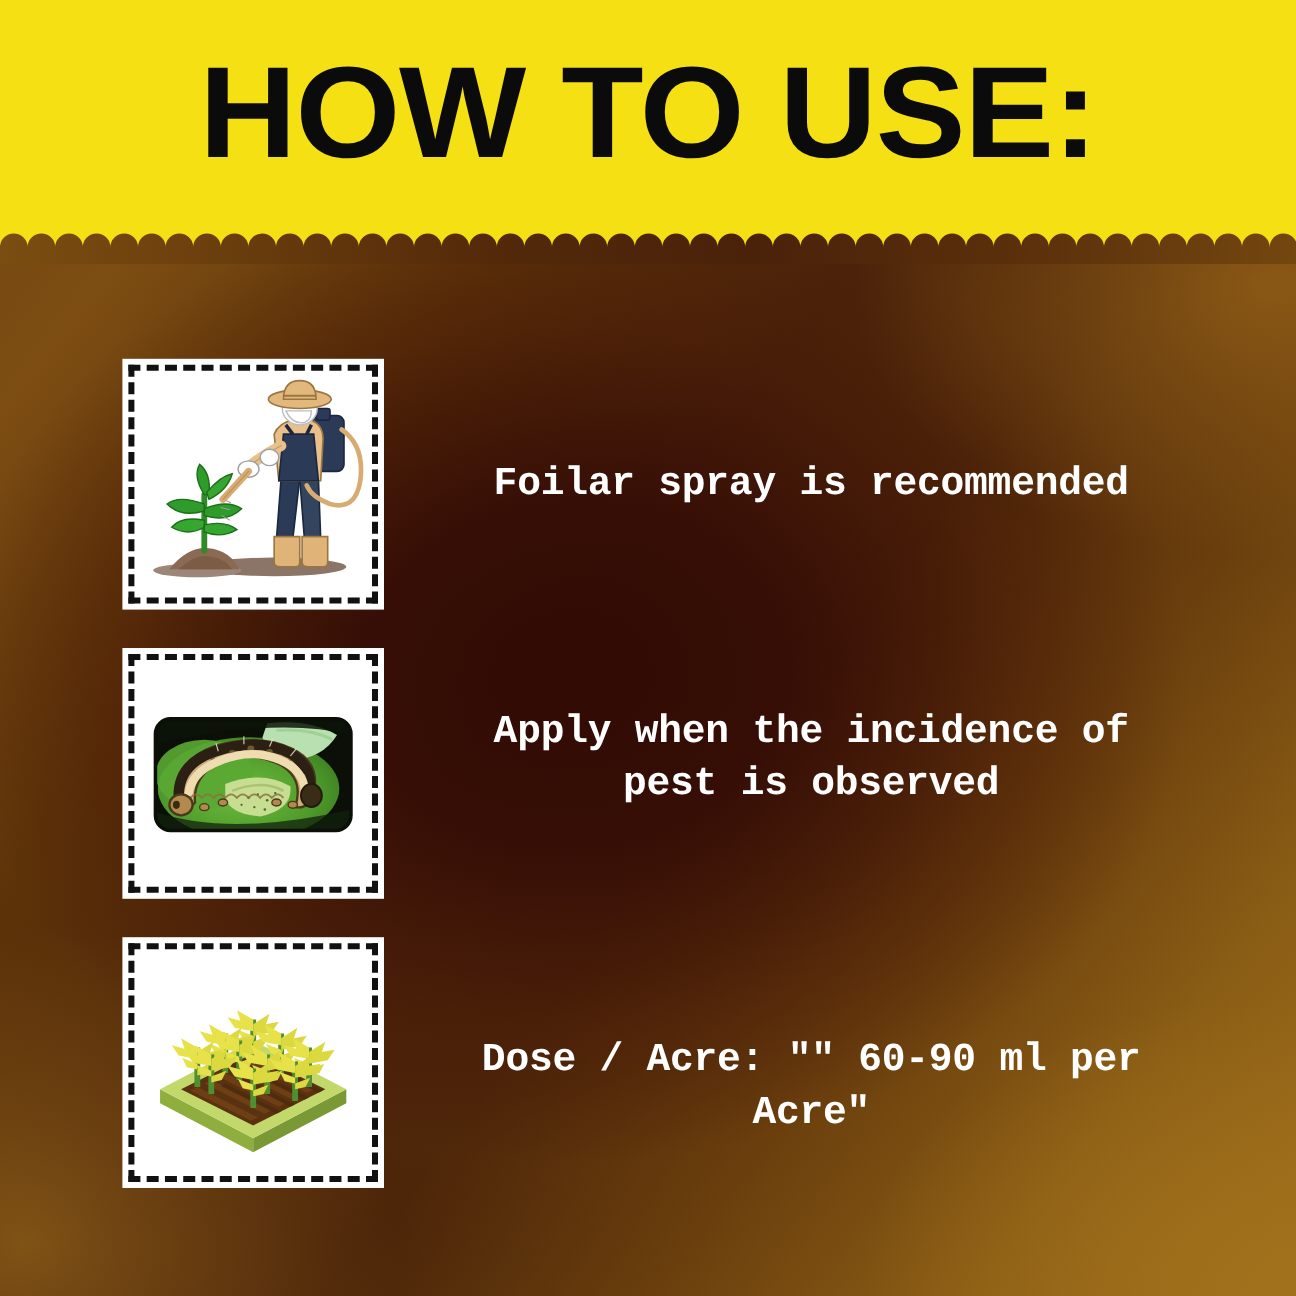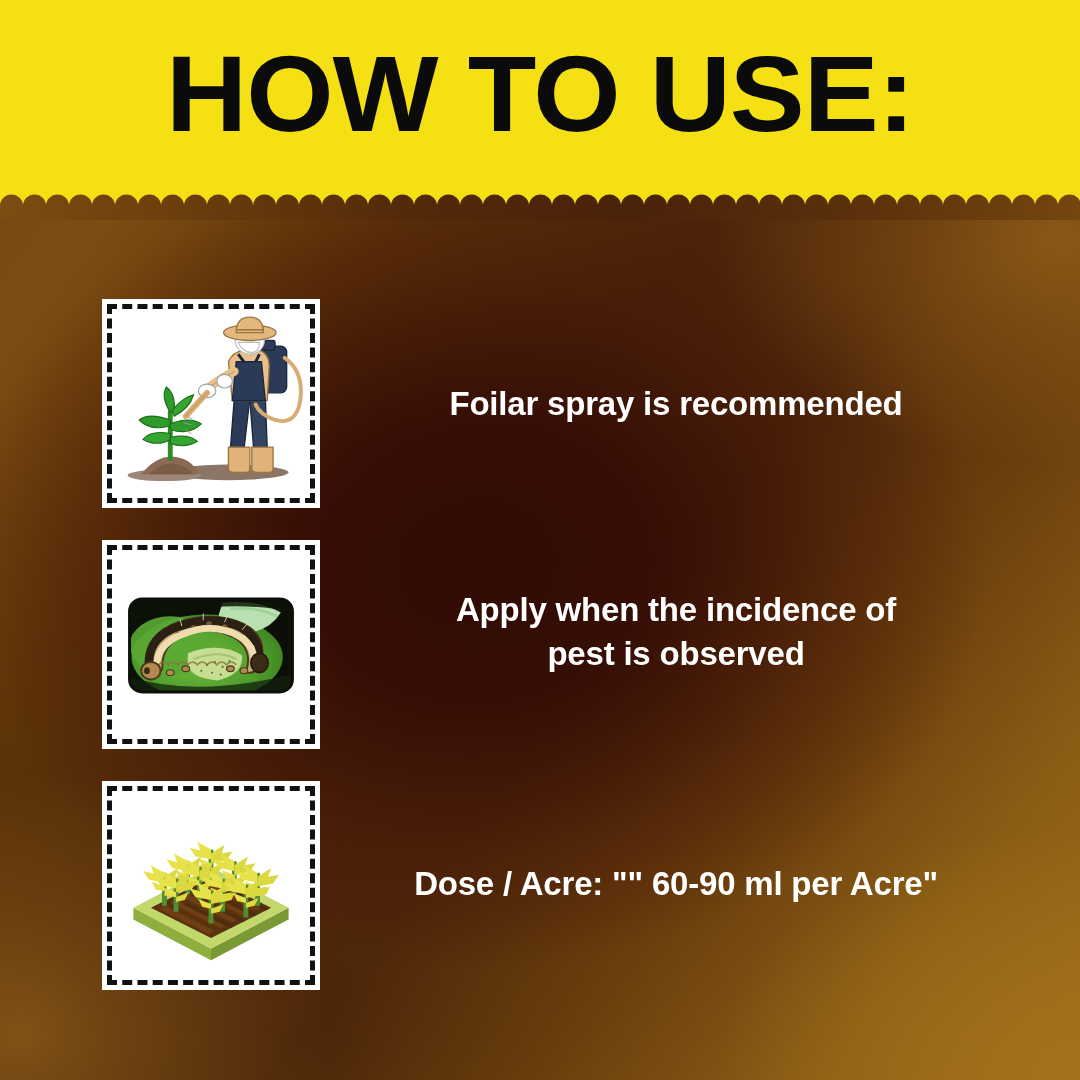--- a/index.html
+++ b/index.html
@@ -121,21 +121,21 @@
     bottom: 12px;
     overflow: hidden;
   }
 
   .art { width: 100%; height: 100%; display: block; }
 
   
   .msg {
     position: absolute;
     color: #ffffff;
-    font-family: Liberation Sans, sans-serif;
+    font-family: Liberation Mono, monospace;
     font-weight: 700;
     text-align: center;
     line-height: 1.33;
     letter-spacing: -0.2px;
     white-space: pre-line;
   }
   .msg-1 {
     left: 356px;
     top: 382px;
     width: 640px;

